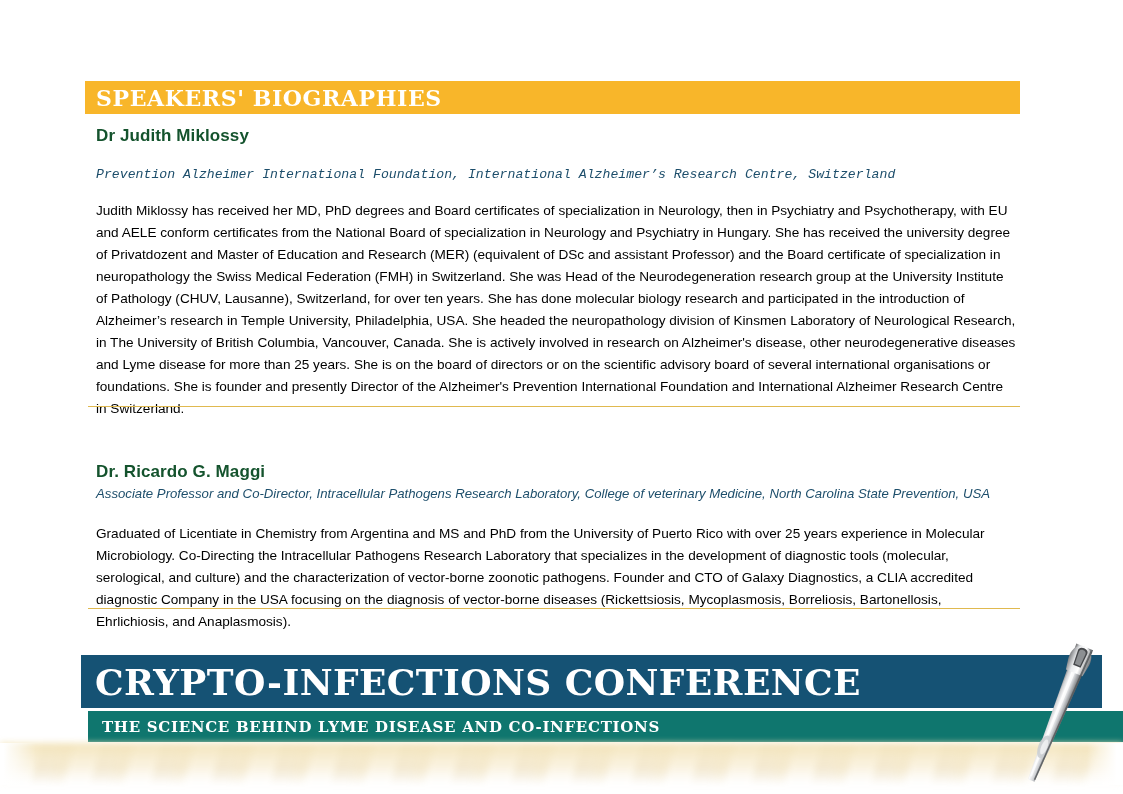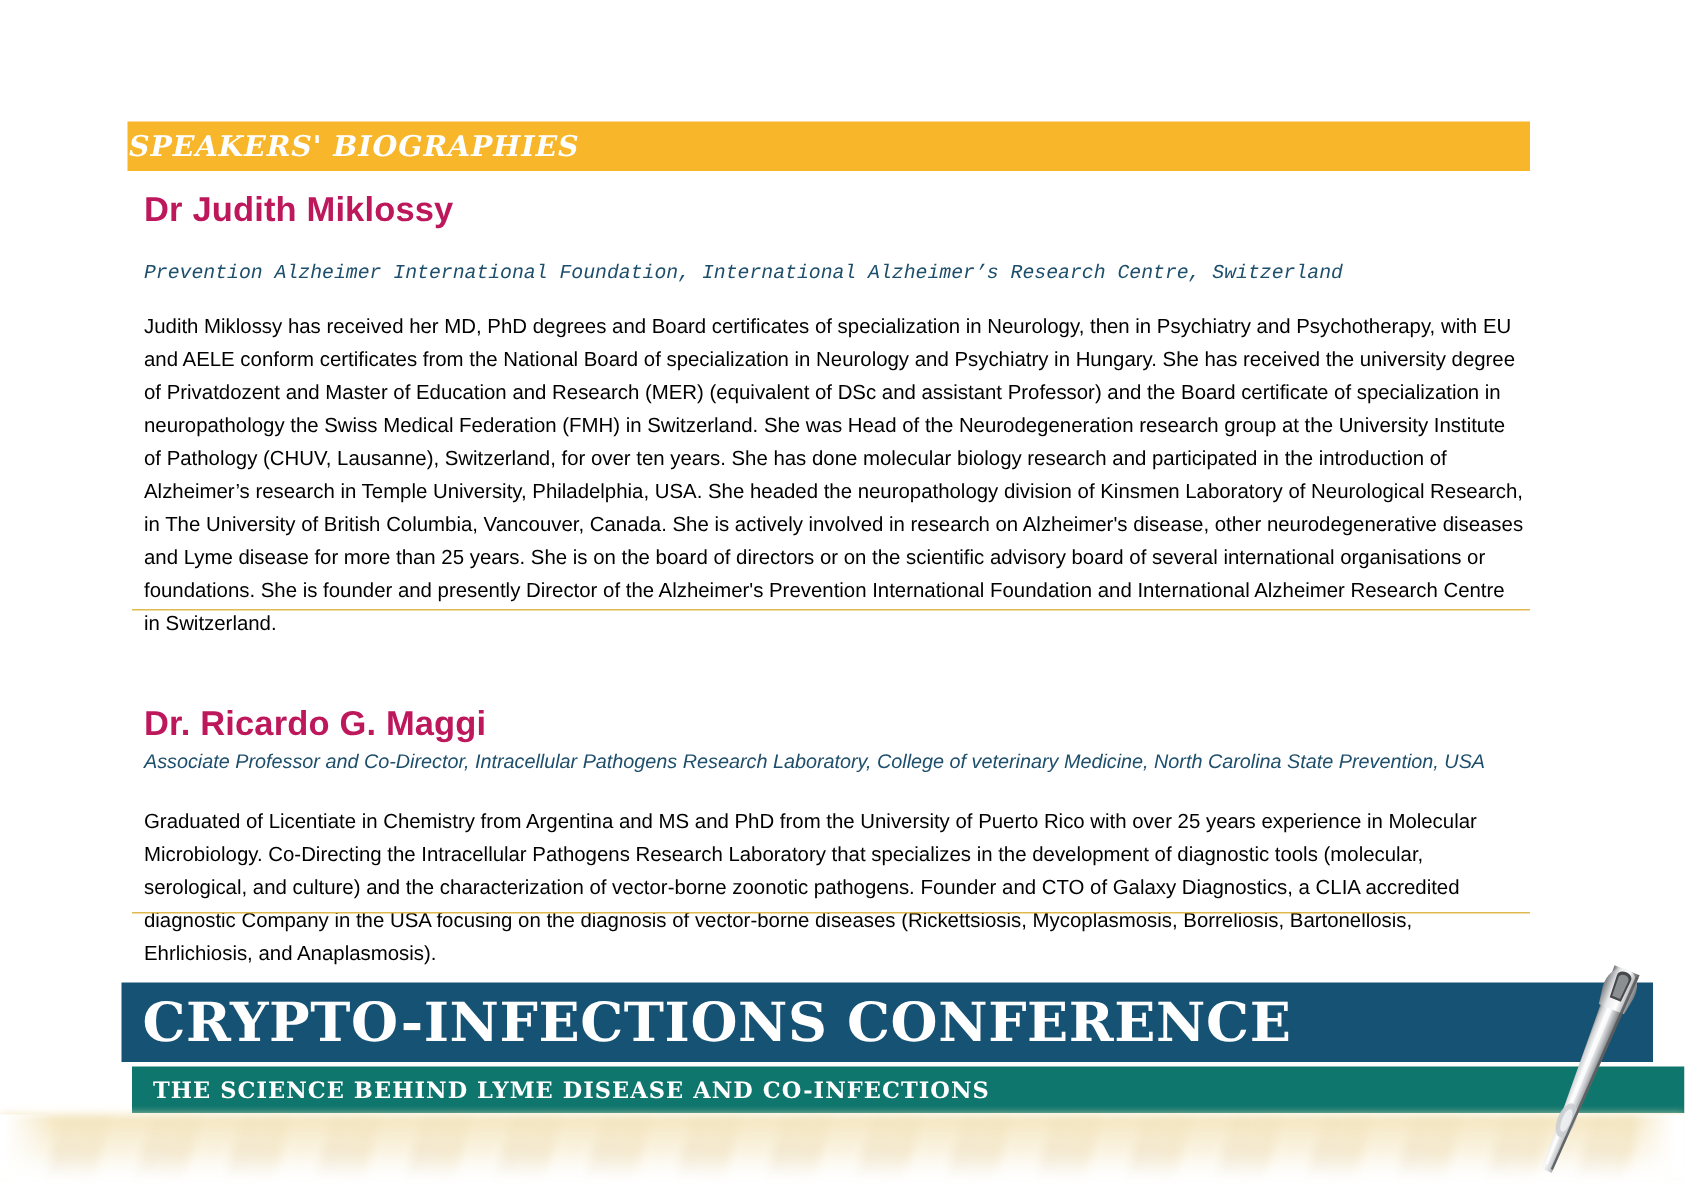--- a/index.html
+++ b/index.html
@@ -29,38 +29,37 @@
     width: 935px;
     height: 33px;
     background: #f8b62a;
     display: flex;
     align-items: center;
   }
   .section-bar-title {
     color: #ffffff;
     font-family: "DejaVu Serif", "Liberation Serif", serif;
     font-weight: bold;
-    font-size: 19px;
+    font-size: 22px;
     letter-spacing: 0.6px;
-    padding-left: 1px;
+    padding-left: 11px;
     white-space: nowrap;
-    font-style: italic;
   }
 
   
   .content {
     position: absolute;
     left: 96px;
     top: 122px;
     width: 921px;
   }
 
   .speaker-name {
-    color: #be185d;
-    font-size: 23px;
+    color: #14532d;
+    font-size: 17px;
     font-weight: bold;
     letter-spacing: 0.1px;
     margin: 0;
     padding: 0;
   }
   .speaker-name.first { padding-top: 4px; }
 
   .affiliation {
     color: #1d4e6b;
     font-size: 13.2px;

